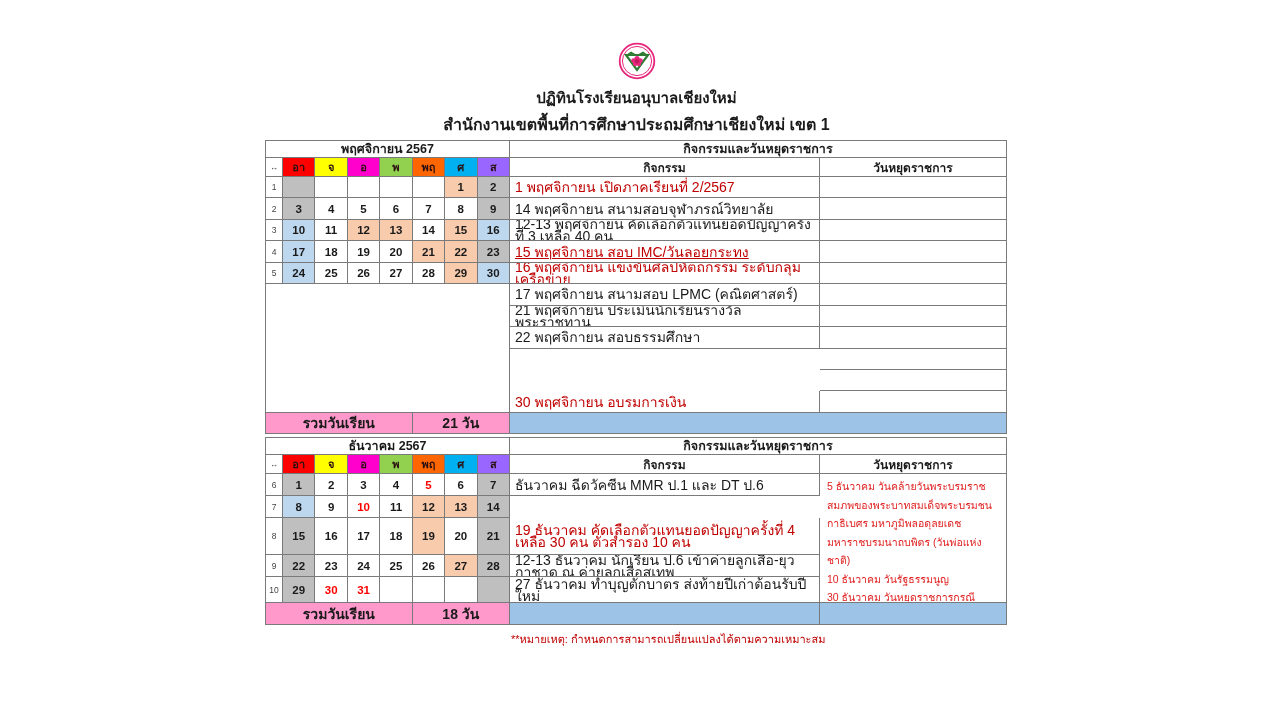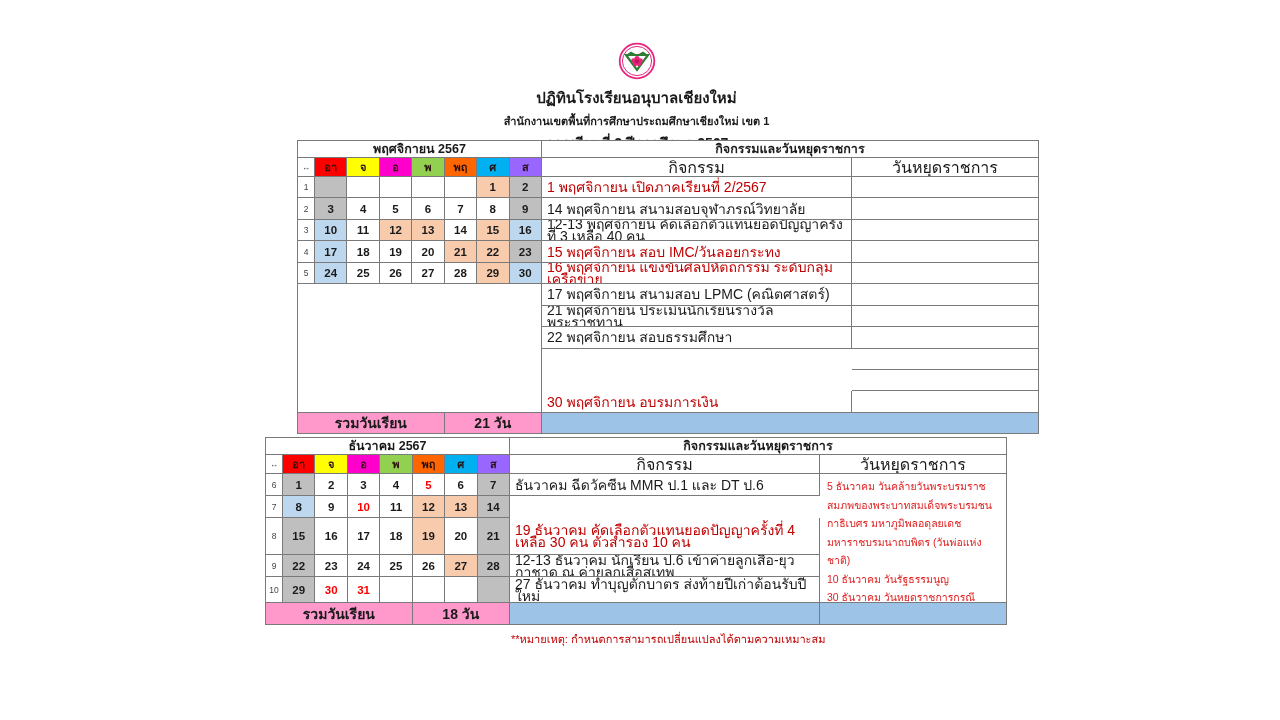--- a/index.html
+++ b/index.html
@@ -6,39 +6,39 @@
   html,body { background:#fff; }
   .page {
     position:relative; width:1280px; height:720px; background:#ffffff;
     font-family:"Liberation Sans","DejaVu Sans",sans-serif; color:#1a1a1a;
     overflow:hidden;
   }
   .header-block { position:absolute; left:265px; top:42px; width:743px; text-align:center; }
   .logo-wrap { height:40px; }
   .title-line { font-weight:bold; color:#1a1a1a; }
   .t1 { font-size:15px; margin-top:4px; }
-  .t2 { font-size:11px; margin-top:2px; }
+  .t2 { font-size:16px; margin-top:2px; }
   .t3 { font-size:14px; margin-top:2px; }
 
   .month-grid { position:absolute; left:265px; width:743px; display:grid; }
   #month-0 { top:140px; }
   #month-1 { top:437px; }
 
   .cell {
     border-right:1px solid #7a7a7a; border-bottom:1px solid #7a7a7a;
     display:flex; align-items:center; justify-content:center;
     overflow:hidden; background:#fff;
   }
   .bl { border-left:1px solid #7a7a7a; }
   .bt { border-top:1px solid #7a7a7a; }
 
   .month-title { font-weight:bold; font-size:12.5px; }
   .corner { font-size:8px; color:#333; }
   .day-head { font-weight:bold; font-size:11px; color:#2a1010; }
-  .col-head { font-size:16px; }
+  .col-head { font-size:12px;font-weight:bold; }
   .week-num { font-size:8.5px; color:#444; }
   .day-cell { font-weight:bold; font-size:11.5px; }
   .day-red { color:#FF0000; }
   .activity { justify-content:flex-start; text-align:left; padding:1px 5px; font-size:14px; line-height:12px; }
   .act-red { color:#C00000; }
   .act-purple { color:#7030A0; }
   .holiday-empty { }
   .holiday-merged {
     display:block; padding:3px 7px; font-size:10.5px; line-height:18.5px;
     color:#E02020; text-align:left;
@@ -70,21 +70,21 @@
           <circle cx="20.8" cy="21.8" r="2.4"></circle>
           <circle cx="19" cy="19.3" r="2.2" fill="#C2185B"></circle>
         </g>
       </svg>
     </div>
     <div class="title-line t1">ปฏิทินโรงเรียนอนุบาลเชียงใหม่</div>
     <div class="title-line t2">สำนักงานเขตพื้นที่การศึกษาประถมศึกษาเชียงใหม่ เขต 1</div>
     <div class="title-line t3">ภาคเรียนที่ 2 ปีการศึกษา 2567</div>
   </div>
 
-  <div class="month-grid" id="month-0" style="grid-template-columns: 18px repeat(7, 32.43px) 310px 187px; grid-template-rows: 18px 19px repeat(11, 21.45px) 21px; margin-left: 32px;">
+  <div class="month-grid" id="month-0" style="grid-template-columns: 18px repeat(7, 32.43px) 310px 187px; grid-template-rows: 18px 19px repeat(11, 21.45px) 21px;">
       <div class="cell month-title bl bt" style="grid-area: 1 / 1 / span 1 / span 8;">พฤศจิกายน 2567</div>
       <div class="cell month-title bt" style="grid-area: 1 / 9 / span 1 / span 2;">กิจกรรมและวันหยุดราชการ</div>
       <div class="cell corner bl" style="grid-area: 2 / 1 / span 1 / span 1;">↔</div>
       <div class="cell day-head" style="grid-area: 2 / 2 / span 1 / span 1; background: rgb(255, 0, 0);">อา</div>
       <div class="cell day-head" style="grid-area: 2 / 3 / span 1 / span 1; background: rgb(255, 255, 0);">จ</div>
       <div class="cell day-head" style="grid-area: 2 / 4 / span 1 / span 1; background: rgb(255, 0, 204);">อ</div>
       <div class="cell day-head" style="grid-area: 2 / 5 / span 1 / span 1; background: rgb(146, 208, 80);">พ</div>
       <div class="cell day-head" style="grid-area: 2 / 6 / span 1 / span 1; background: rgb(255, 102, 0);">พฤ</div>
       <div class="cell day-head" style="grid-area: 2 / 7 / span 1 / span 1; background: rgb(0, 176, 240);">ศ</div>
       <div class="cell day-head" style="grid-area: 2 / 8 / span 1 / span 1; background: rgb(153, 102, 255);">ส</div>
@@ -127,21 +127,21 @@
       <div class="cell day-cell" style="grid-area: 7 / 3 / span 1 / span 1;">25</div>
       <div class="cell day-cell" style="grid-area: 7 / 4 / span 1 / span 1;">26</div>
       <div class="cell day-cell" style="grid-area: 7 / 5 / span 1 / span 1;">27</div>
       <div class="cell day-cell" style="grid-area: 7 / 6 / span 1 / span 1;">28</div>
       <div class="cell day-cell" style="grid-area: 7 / 7 / span 1 / span 1; background: rgb(248, 203, 173);">29</div>
       <div class="cell day-cell" style="grid-area: 7 / 8 / span 1 / span 1; background: rgb(189, 215, 238);">30</div>
       <div class="cell empty-area bl" style="grid-area: 8 / 1 / span 6 / span 8;"></div>
       <div class="cell activity act-red" style="grid-area: 3 / 9 / span 1 / span 1;">1 พฤศจิกายน เปิดภาคเรียนที่ 2/2567</div>
       <div class="cell activity" style="grid-area: 4 / 9 / span 1 / span 1;">14 พฤศจิกายน สนามสอบจุฬาภรณ์วิทยาลัย</div>
       <div class="cell activity" style="grid-area: 5 / 9 / span 1 / span 1;">12-13 พฤศจิกายน คัดเลือกตัวแทนยอดปัญญาครั้งที่ 3 เหลือ 40 คน</div>
-      <div class="cell activity act-red" style="grid-area: 6 / 9 / span 1 / span 1;">15 พฤศจิกายน สอบ IMC/วันลอยกระทง</div>
+      <div class="cell activity act-red" style="grid-area: 6 / 9 / span 1 / span 1; text-decoration: underline;">15 พฤศจิกายน สอบ IMC/วันลอยกระทง</div>
       <div class="cell activity act-red" style="grid-area: 7 / 9 / span 1 / span 1;">16 พฤศจิกายน แข่งขันศิลปหัตถกรรม ระดับกลุ่มเครือข่าย</div>
       <div class="cell activity" style="grid-area: 8 / 9 / span 1 / span 1;">17 พฤศจิกายน สนามสอบ LPMC (คณิตศาสตร์)</div>
       <div class="cell activity" style="grid-area: 9 / 9 / span 1 / span 1;">21 พฤศจิกายน ประเมินนักเรียนรางวัลพระราชทาน</div>
       <div class="cell activity" style="grid-area: 10 / 9 / span 1 / span 1;">22 พฤศจิกายน สอบธรรมศึกษา</div>
       <div class="cell activity act-red" style="grid-area: 13 / 9 / span 1 / span 1;">30 พฤศจิกายน อบรมการเงิน</div>
       <div class="cell holiday-empty" style="grid-area: 3 / 10 / span 1 / span 1;"></div>
       <div class="cell holiday-empty" style="grid-area: 4 / 10 / span 1 / span 1;"></div>
       <div class="cell holiday-empty" style="grid-area: 5 / 10 / span 1 / span 1;"></div>
       <div class="cell holiday-empty" style="grid-area: 6 / 10 / span 1 / span 1;"></div>
       <div class="cell holiday-empty" style="grid-area: 7 / 10 / span 1 / span 1;"></div>

